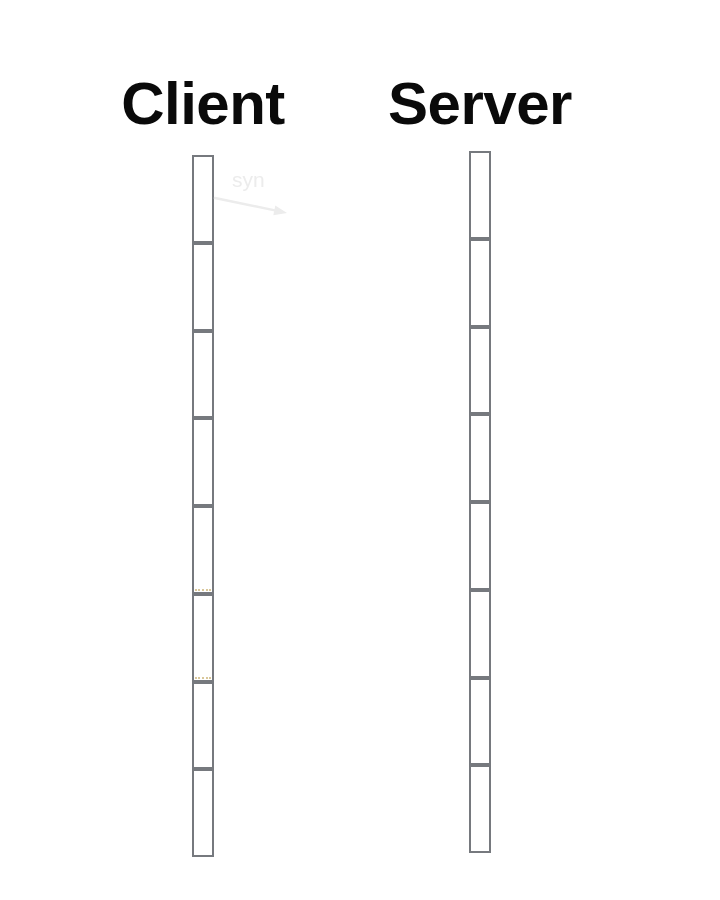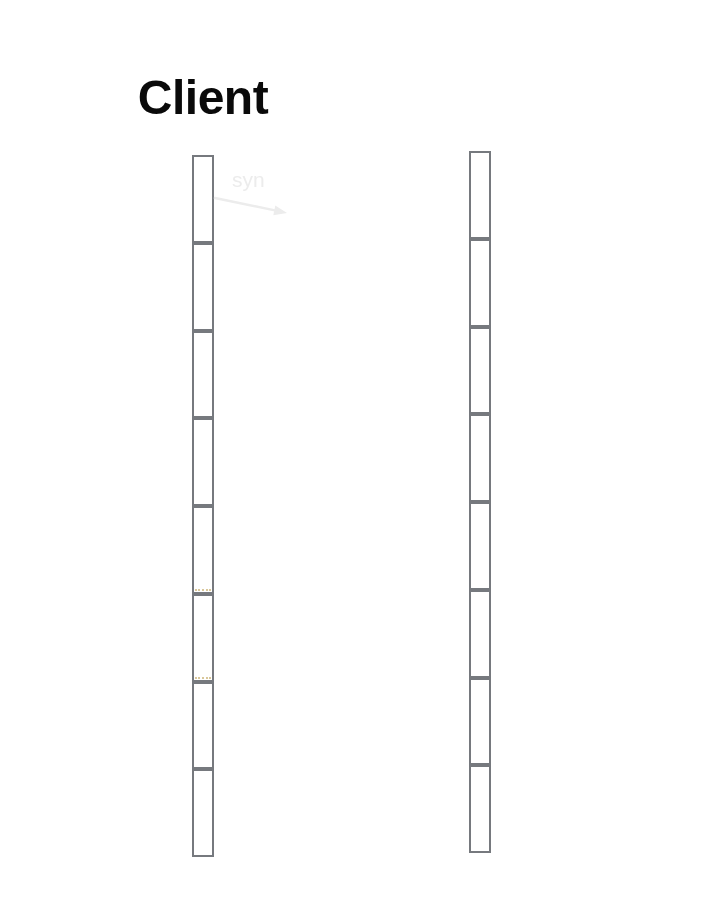--- a/index.html
+++ b/index.html
@@ -21,21 +21,21 @@
   }
   .canvas {
     position: absolute;
     inset: 0;
     background: var(--bg);
   }
   .actor-title {
     position: absolute;
     top: 74px;
     transform: translateX(-50%);
-    font-size: 48px;
+    font-size: 60px;
     line-height: 1;
     font-weight: 700;
     color: var(--title-color);
     letter-spacing: -0.5px;
     white-space: nowrap;
   }
   .actor-title.client { left: 203px; }
   .actor-title.server { left: 480px; }
 
   .lifeline {
@@ -97,20 +97,21 @@
     fill: var(--faint);
   }
 </style>
 </head>
 <body>
 
 <div class="canvas">
 
   <div class="actor-title client">Client</div>
 
+  <div class="actor-title server">Server</div>
 
   <div class="lifeline client">
       <div class="segment"></div>
       <div class="segment"></div>
       <div class="segment"></div>
       <div class="segment"></div>
       <div class="segment">
         <div class="dot-hint"></div>
       </div>
       <div class="segment">

